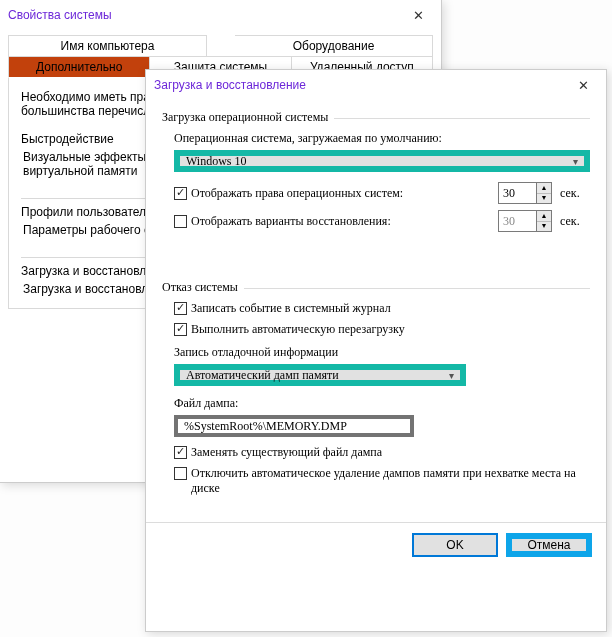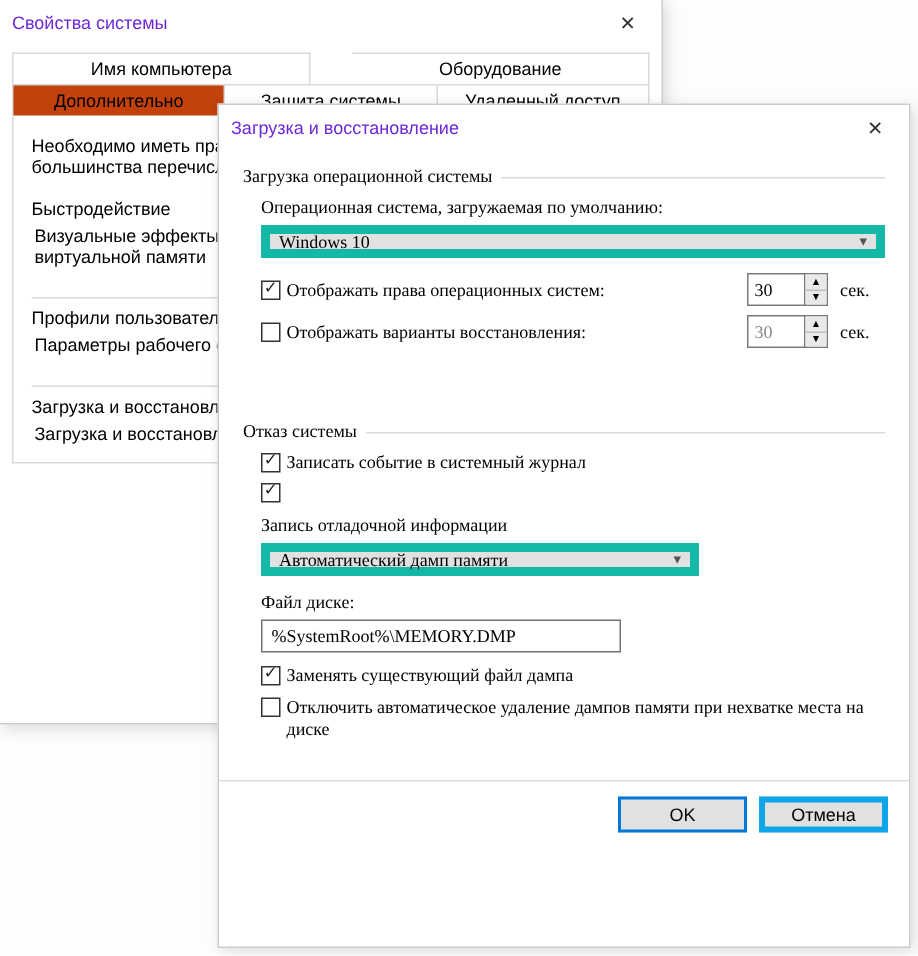--- a/index.html
+++ b/index.html
@@ -161,39 +161,39 @@
   }
   .spin-btns div {
     flex: 1;
     font-size: 7px;
     display: flex; align-items: center; justify-content: center;
     background: #e9e9e9;
   }
   .spin-btns div + div { border-top: 1px solid #bdbdbd; }
   .unit { margin-left: 8px; width: 30px; }
   .textinput {
-    border: 1px solid #737373;
+    border: 4px solid #737373;
     height: 22px;
     padding: 0 6px;
     display: flex; align-items: center;
     background: #fff;
     width: 240px;
   }
   .footer-btns {
     display: flex;
     justify-content: flex-end;
     gap: 8px;
     padding: 10px 14px 14px 14px;
     border-top: 1px solid #dcdcdc;
     margin-top: 8px;
   }
   .btn {
     min-width: 86px;
     height: 24px;
-    border: 4px solid #0ea5e9;
+    border: 6px solid #0ea5e9;
     background: #e1e1e1;
     display: flex; align-items: center; justify-content: center;
   }
   .btn.default { border: 2px solid #0078d7; justify-content: center; }
   .multiline-label {
     margin-left: 4px;
   }
 </style>
 </head>
 <body>
@@ -280,29 +280,30 @@
     <div class="group" style="margin-top:48px">
       <div class="group-line"></div>
       <div class="group-title"><span>Отказ системы</span></div>
 
       <div class="field-row">
         <span class="checkbox checked"></span>
         <label>Записать событие в системный журнал</label>
       </div>
       <div class="field-row">
         <span class="checkbox checked"></span>
+        <label>Выполнить автоматическую перезагрузку</label>
       </div>
 
       <div style="margin:8px 0 4px 12px">Запись отладочной информации</div>
       <div class="select" style="margin:0 0 10px 12px; width:292px">
         <span>Автоматический дамп памяти</span>
         <span class="chev">▾</span>
       </div>
 
-      <div style="margin:4px 0 4px 12px">Файл диске:</div>
+      <div style="margin:4px 0 4px 12px">Файл дампа:</div>
       <div class="textinput" style="margin:0 0 8px 12px">
         <span>%SystemRoot%\MEMORY.DMP</span>
       </div>
 
       <div class="field-row">
         <span class="checkbox checked"></span>
         <label>Заменять существующий файл дампа</label>
       </div>
       <div class="field-row" style="align-items:flex-start">
         <span class="checkbox" style="margin-top:1px"></span>

